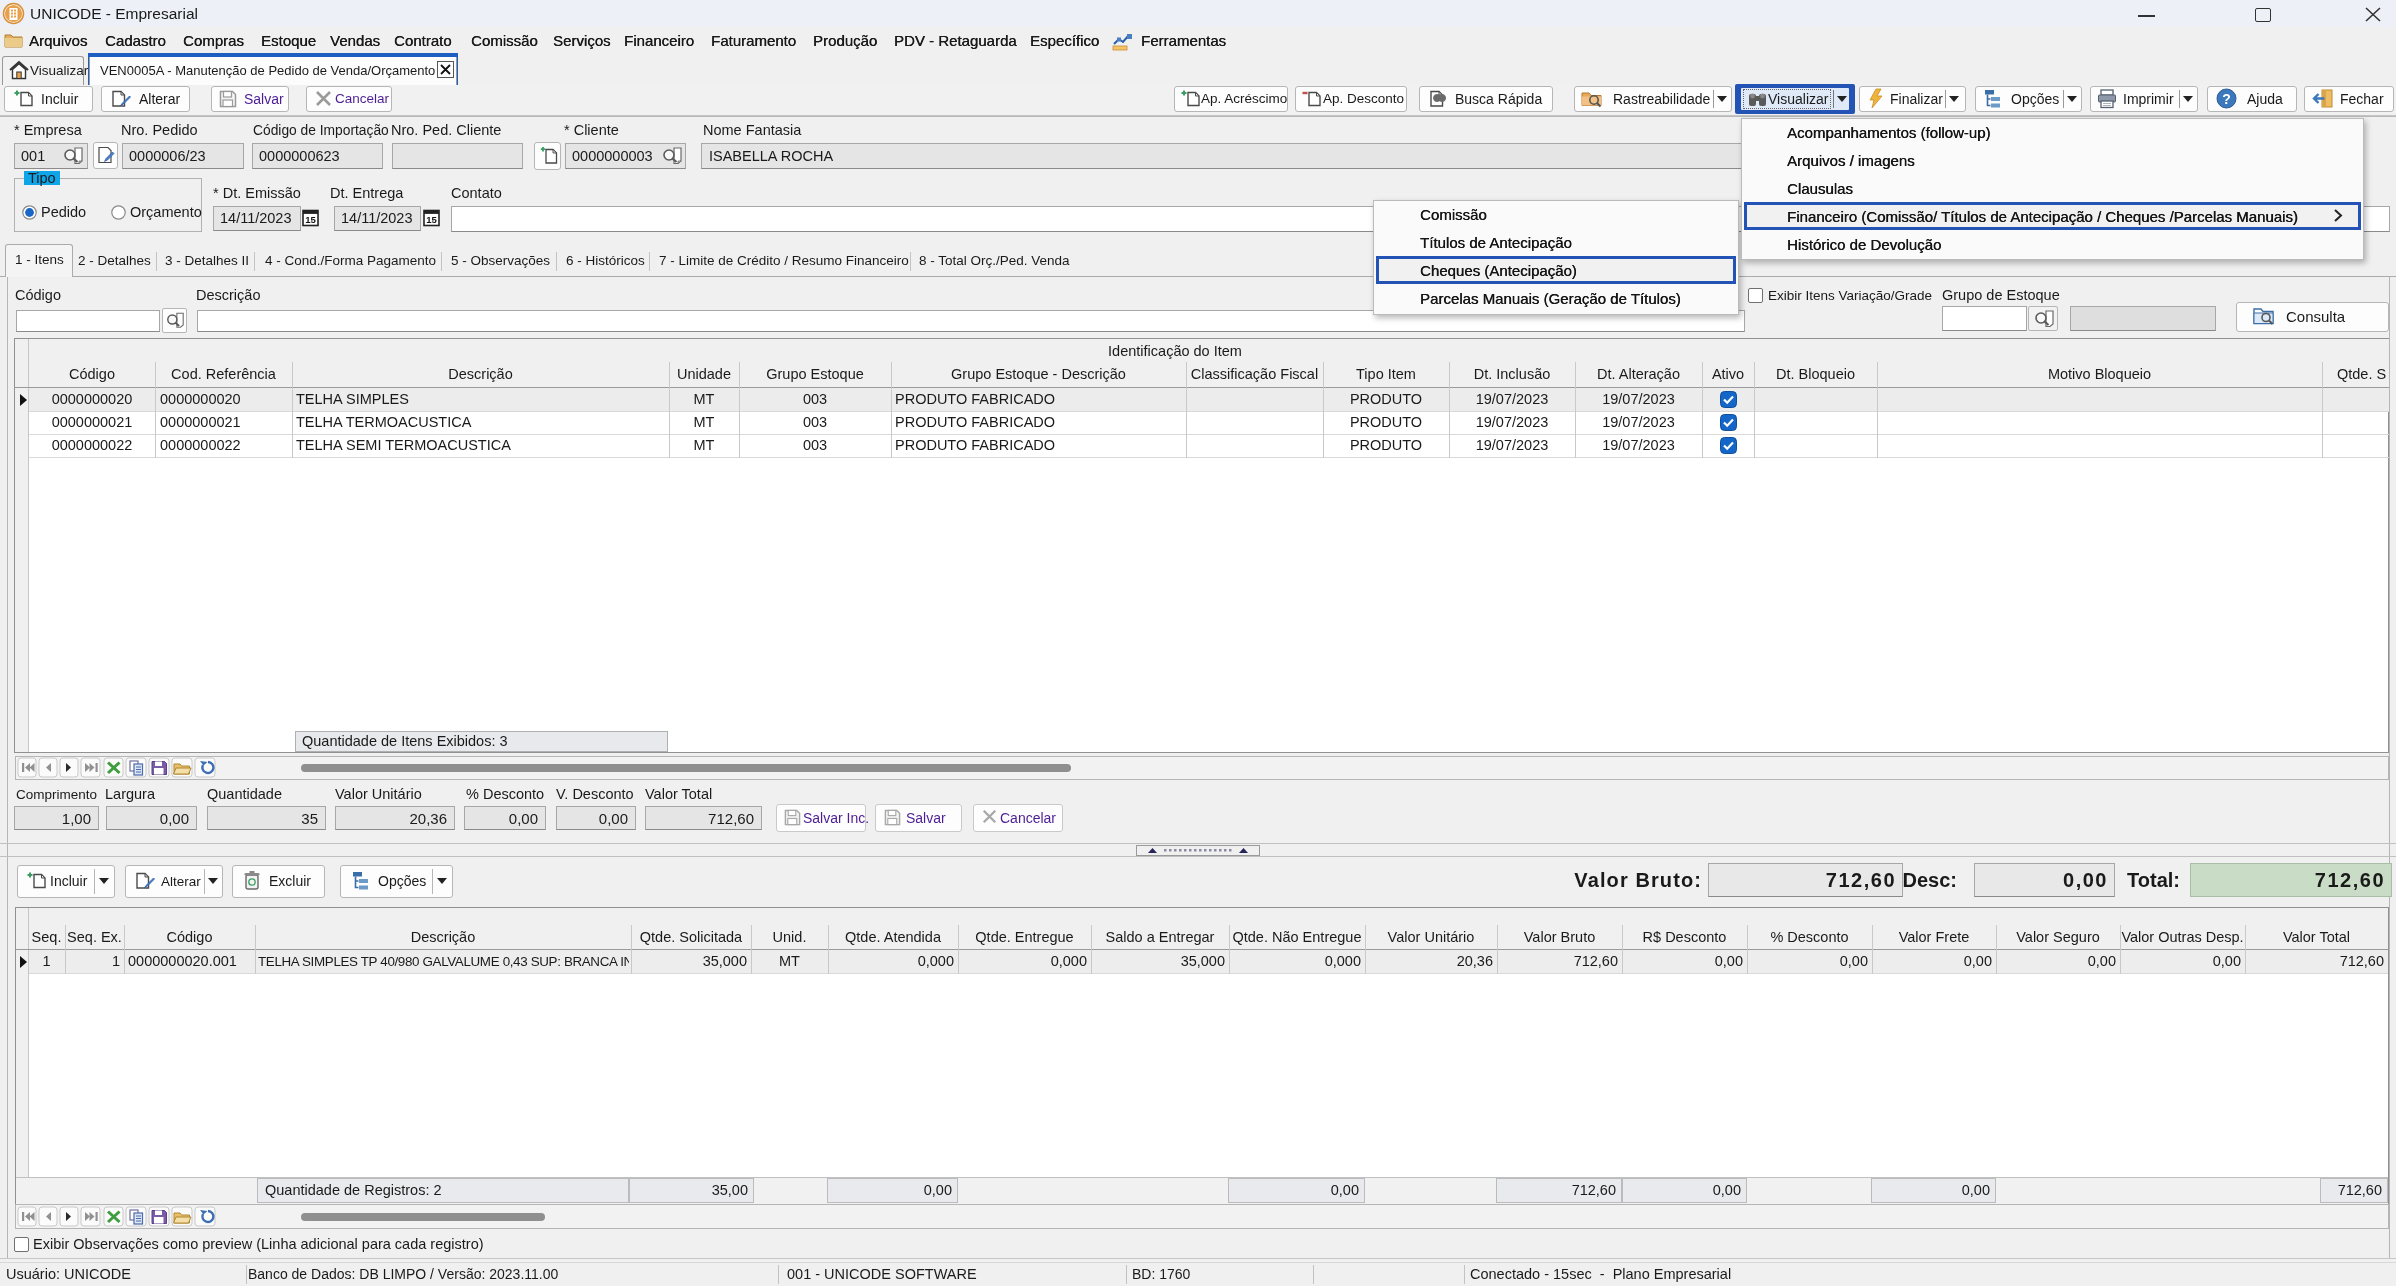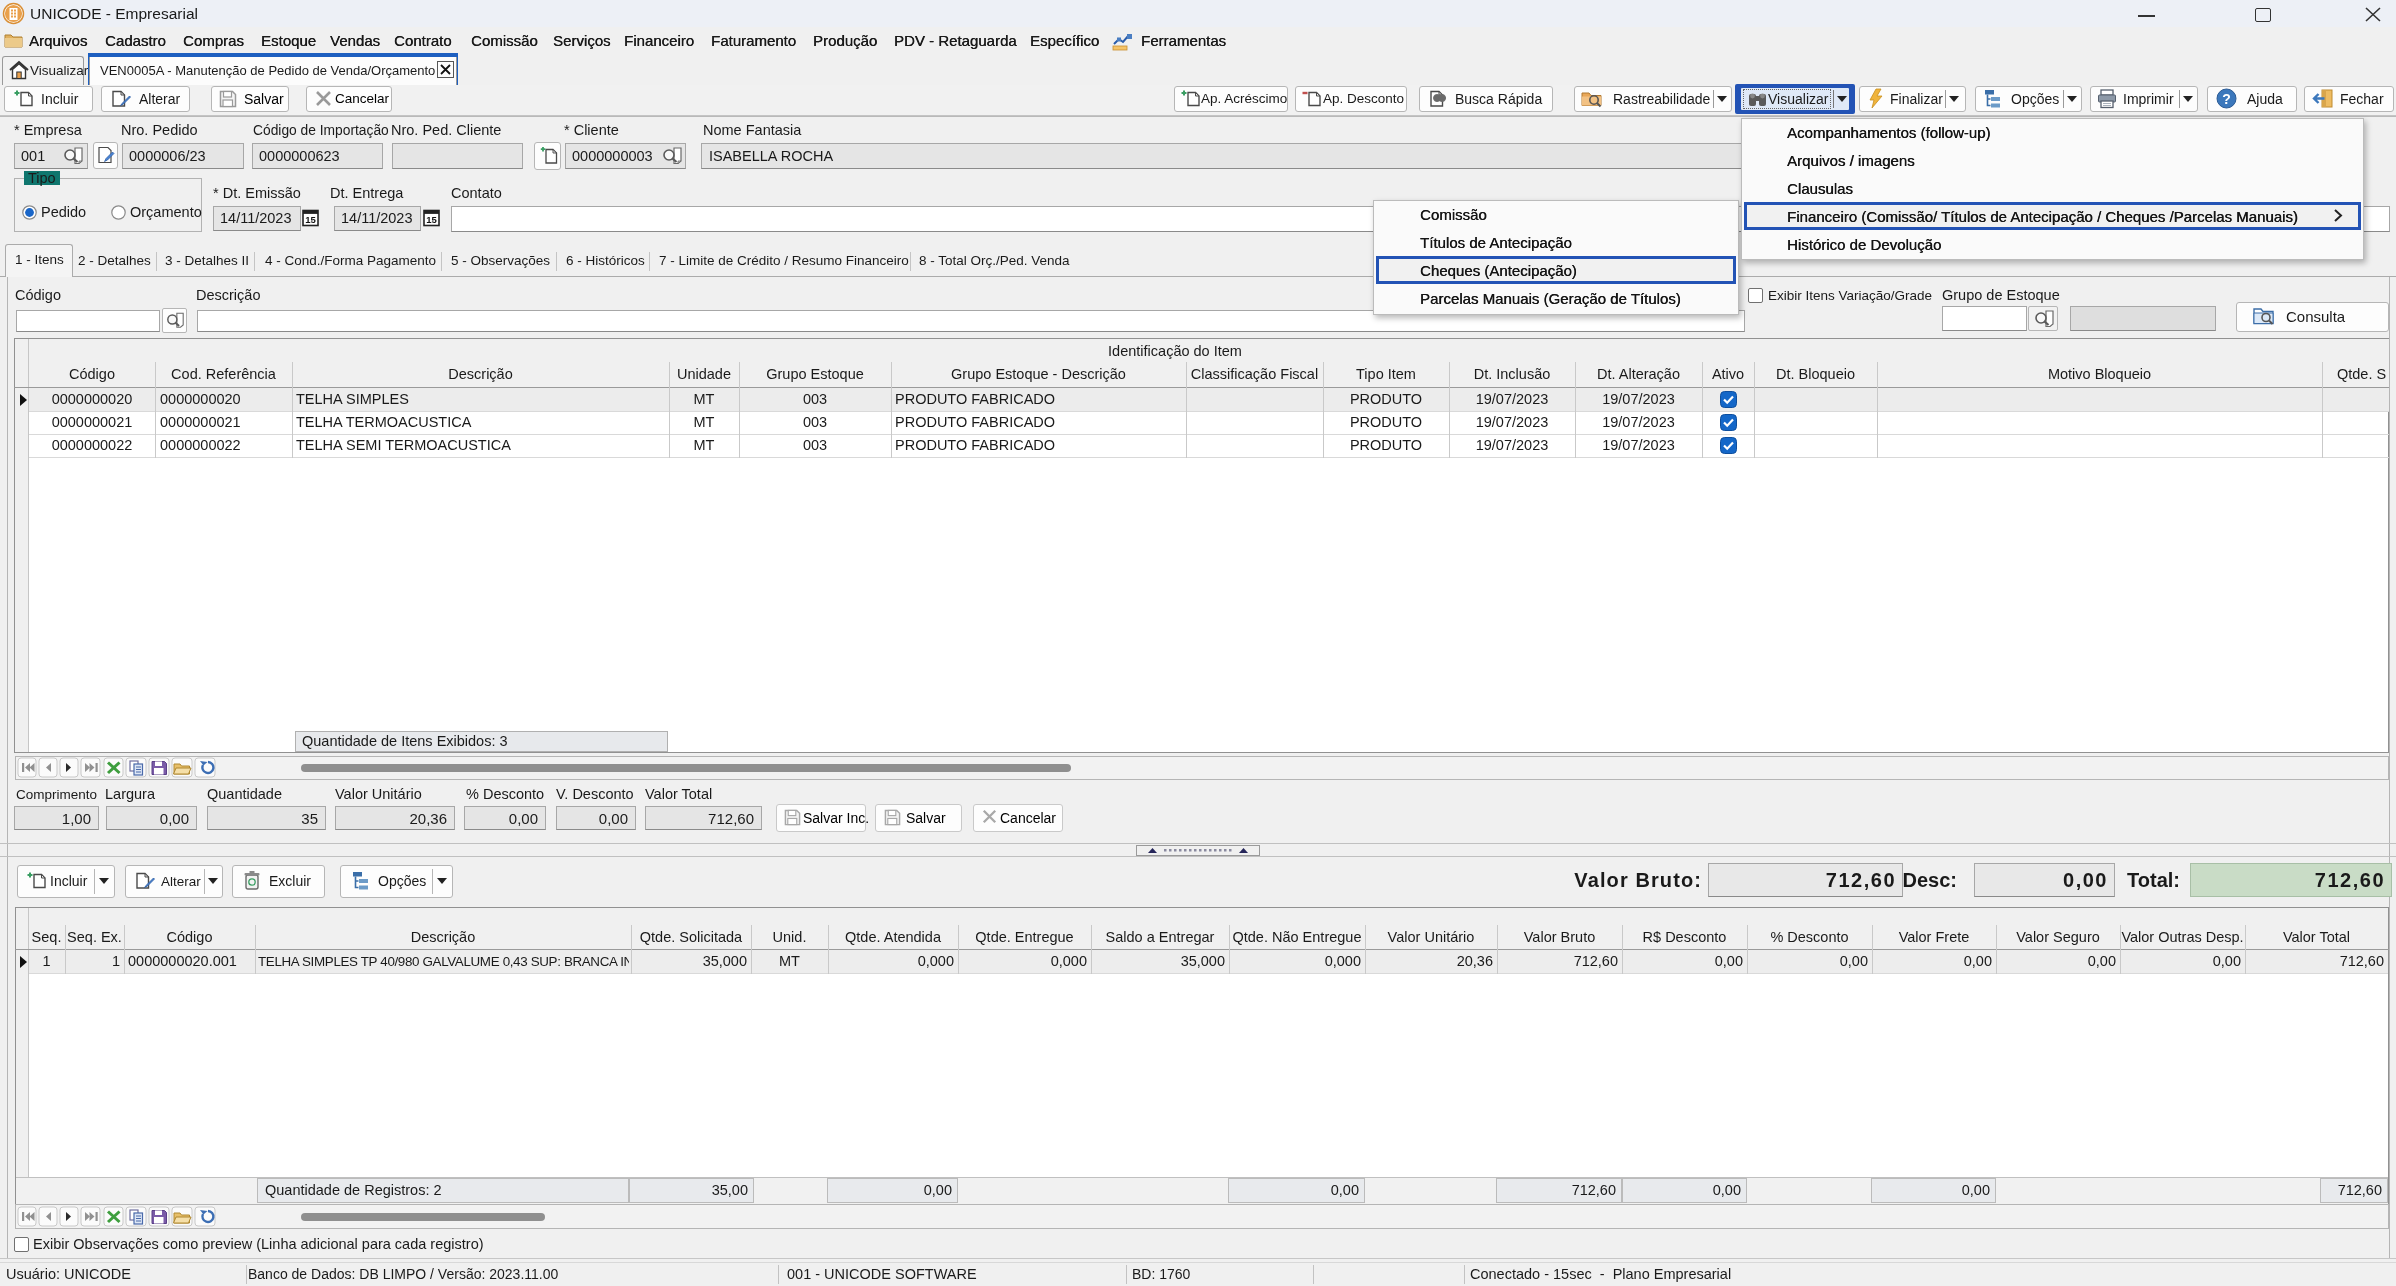--- a/index.html
+++ b/index.html
@@ -7,21 +7,21 @@
 .t{font-size:14.5px;white-space:nowrap;line-height:1}
 .t15{font-size:15px;white-space:nowrap;line-height:1}
 .tb{font-size:14px;white-space:nowrap;line-height:1}
 .btn{position:absolute;background:#fdfdfd;border:1px solid #b6b6b6;border-radius:3px;box-sizing:border-box}
 .inp{position:absolute;background:#e5e5e5;border:1px solid #a7a7a7;border-bottom-color:#8a8a8a;box-sizing:border-box}
 .winp{position:absolute;background:#fff;border:1px solid #a7a7a7;border-bottom-color:#8a8a8a;box-sizing:border-box}
 .ctr{display:flex;align-items:center;justify-content:center}
 .lft{display:flex;align-items:center;justify-content:flex-start}
 .rgt{display:flex;align-items:center;justify-content:flex-end}
 .vl{position:absolute;width:1px;background:#c9c9c9}
-.gray{color:#000000}
+.gray{color:#4c1d95}
 .mi{text-shadow:0.35px 0 currentColor;color:#151515}
 .arrdn{width:0;height:0;border-left:5px solid transparent;border-right:5px solid transparent;border-top:6px solid #222}
 svg{position:absolute;overflow:visible}
 </style></head>
 <body>
 
 <div class="ab" style="left:0;top:0;width:2396px;height:27px;background:#edf0f6"></div>
 <svg style="left:3px;top:3px" width="21" height="21" viewBox="0 0 21 21">
  <circle cx="10.5" cy="10.5" r="10" fill="#fff" stroke="#d98e35" stroke-width="1.5"></circle>
  <circle cx="10.5" cy="10.5" r="8.6" fill="#e9a04c"></circle>
@@ -239,21 +239,21 @@
 <svg style="left:662px;top:147px" width="21" height="17" viewBox="0 0 21 17">
  <path d="M12 1 h7 v13 l-3 2.5 h-4 z" fill="#fff" stroke="#6a6a6a" stroke-width="1.2"></path>
  <path d="M19 14 l-3 2.5 v-2.5 z" fill="#ccc" stroke="#6a6a6a" stroke-width="0.8"></path>
  <circle cx="7" cy="8" r="5" fill="#f8f8f8" stroke="#5a5a5a" stroke-width="1.6"></circle>
  <path d="M10.5 11.5 l4 3.5" stroke="#5a5a5a" stroke-width="2.2"></path>
 </svg>
 <div class="inp" style="left:701px;top:143px;width:1044px;height:26px"></div>
 <div class="ab t lft" style="left:709px;top:143px;height:26px">ISABELLA ROCHA</div>
 
 <div class="ab" style="left:14px;top:178px;width:188px;height:54px;border:1px solid #b2b2b2;box-sizing:border-box"></div>
-<div class="ab t lft" style="left:24px;top:171px;height:14px;background:#0f766e;padding:0 4px">Tipo</div>
+<div class="ab t lft" style="left:24px;top:171px;height:14px;background:#0ea5e9;padding:0 4px">Tipo</div>
 <svg style="left:22px;top:205px" width="15" height="15" viewBox="0 0 15 15">
  <circle cx="7.5" cy="7.5" r="6.7" fill="#fff" stroke="#8a8a8a" stroke-width="1.2"></circle>
  <circle cx="7.5" cy="7.5" r="4.4" fill="#1a66c8"></circle>
 </svg>
 <div class="ab t lft" style="left:41px;top:205px;height:15px">Pedido</div>
 <svg style="left:111px;top:205px" width="15" height="15" viewBox="0 0 15 15">
  <circle cx="7.5" cy="7.5" r="6.7" fill="#fff" stroke="#8a8a8a" stroke-width="1.2"></circle>
 </svg>
 <div class="ab t lft" style="left:130px;top:205px;height:15px">Orçamento</div>
 <div class="ab t lft" style="left:213px;top:185px;height:16px">* Dt. Emissão</div>

